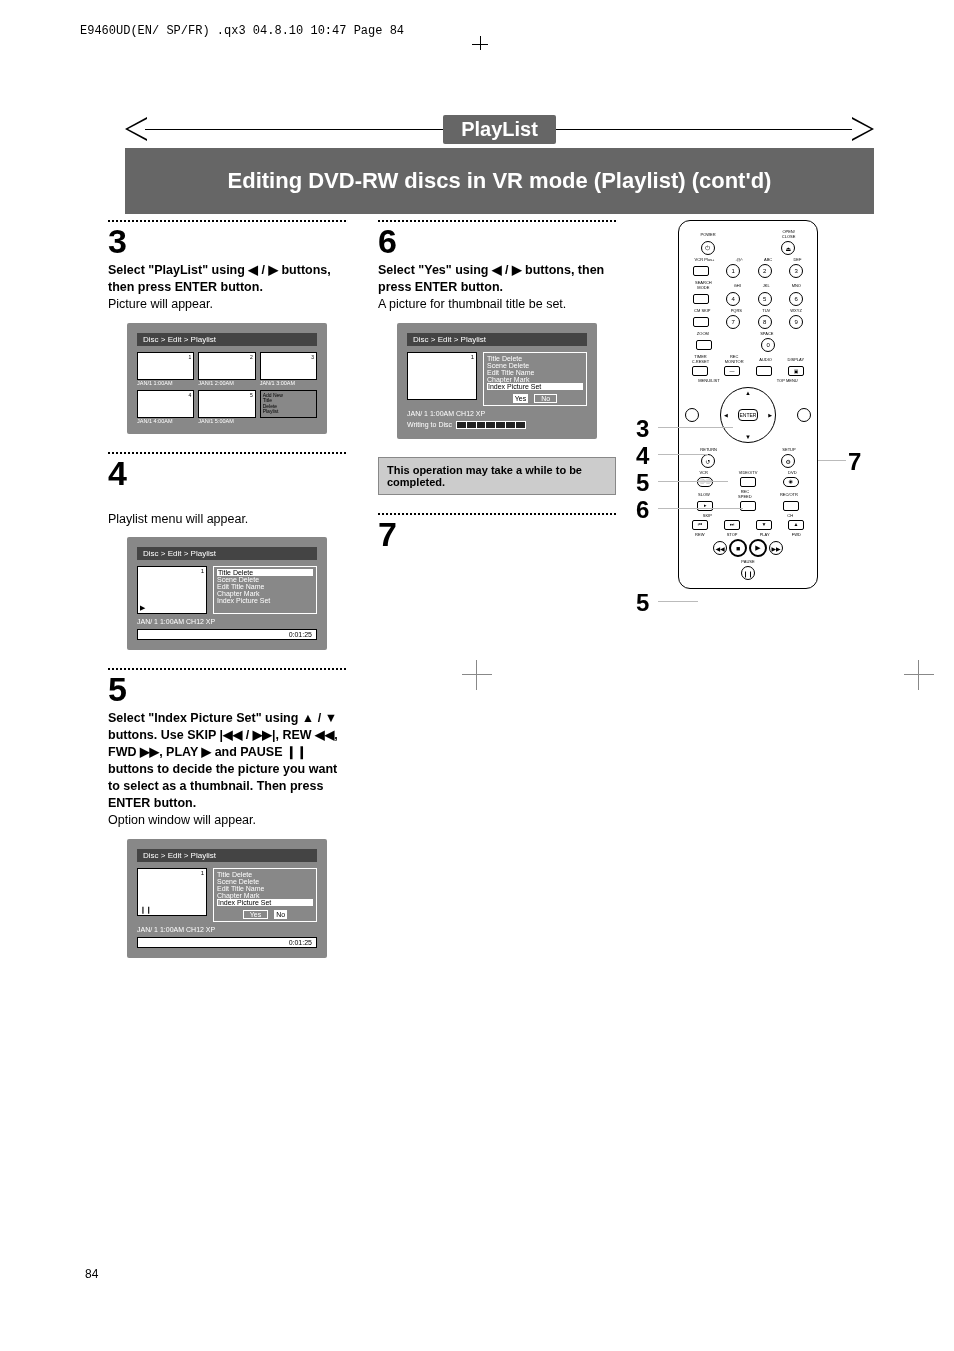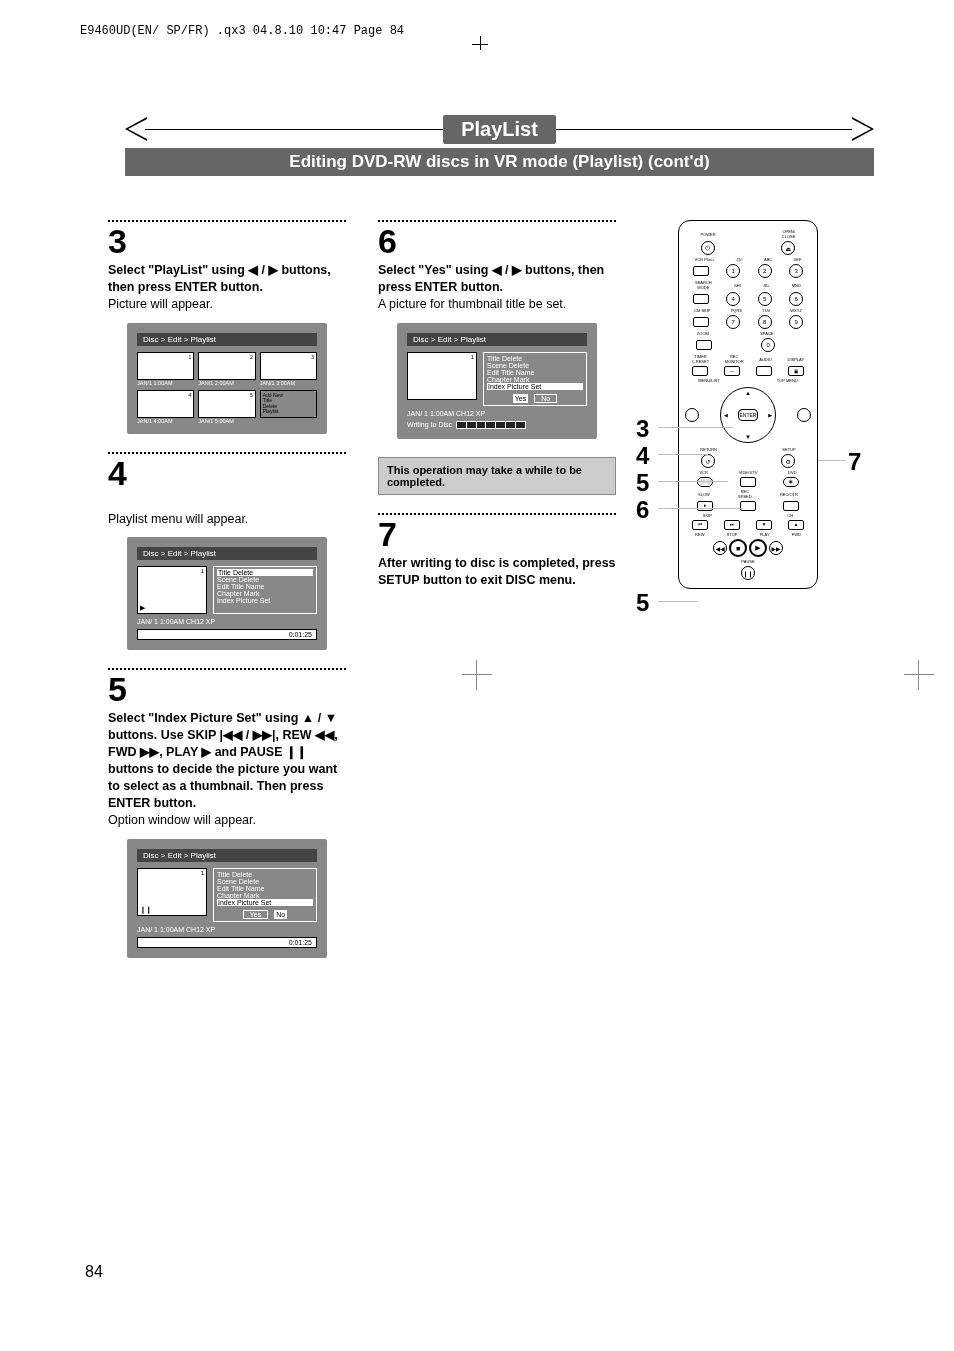--- a/index.html
+++ b/index.html
@@ -158,23 +158,23 @@
     border-top: 10px solid transparent;
     border-bottom: 10px solid transparent;
   }
   .subtitle-bar {
     position: absolute;
     top: 148px;
     left: 125px;
     right: 80px;
     background: #666;
     color: #fff;
-    font-size: 17px;
+    font-size: 22px;
     font-weight: bold;
-    padding: 4px 0;
+    padding: 20px 0;
     text-align: center;
   }
   .content {
     position: absolute;
     top: 220px;
     left: 108px;
     right: 80px;
     display: flex;
     gap: 32px;
   }
@@ -343,21 +343,21 @@
   }
   .callout-num {
     position: absolute;
     font-size: 24px;
     font-weight: bold;
   }
   .page-num {
     position: absolute;
     bottom: 70px;
     left: 85px;
-    font-size: 16px;
+    font-size: 12px;
   }
 </style>
 </head>
 <body>
 
 <div class="page-header-text">E9460UD(EN/ SP/FR)  .qx3  04.8.10  10:47  Page 84</div>
 
 <div class="crop-mark-top"></div>
 <div class="cross-center"></div>
 <div class="cross-right"></div>
@@ -514,23 +514,20 @@
             <i></i>
             <i style="border:none"></i>
           </span>
       </div>
     </div>
 
     <div class="note-box">This operation may take a while to be completed.</div>
 
     <div class="dots"></div>
     <div class="step-num">7</div>
-    <div class="step-body">
-      <span class="bold">After writing to disc is completed, press SETUP button to exit DISC menu.</span>
-    </div>
   </div>
 
   <div class="remote-col">
     <div class="remote">
       <div class="row">
           <span class="label">POWER</span>
           <span></span>
           <span class="label" style="white-space:pre">OPEN/
 CLOSE</span>
         </div>

